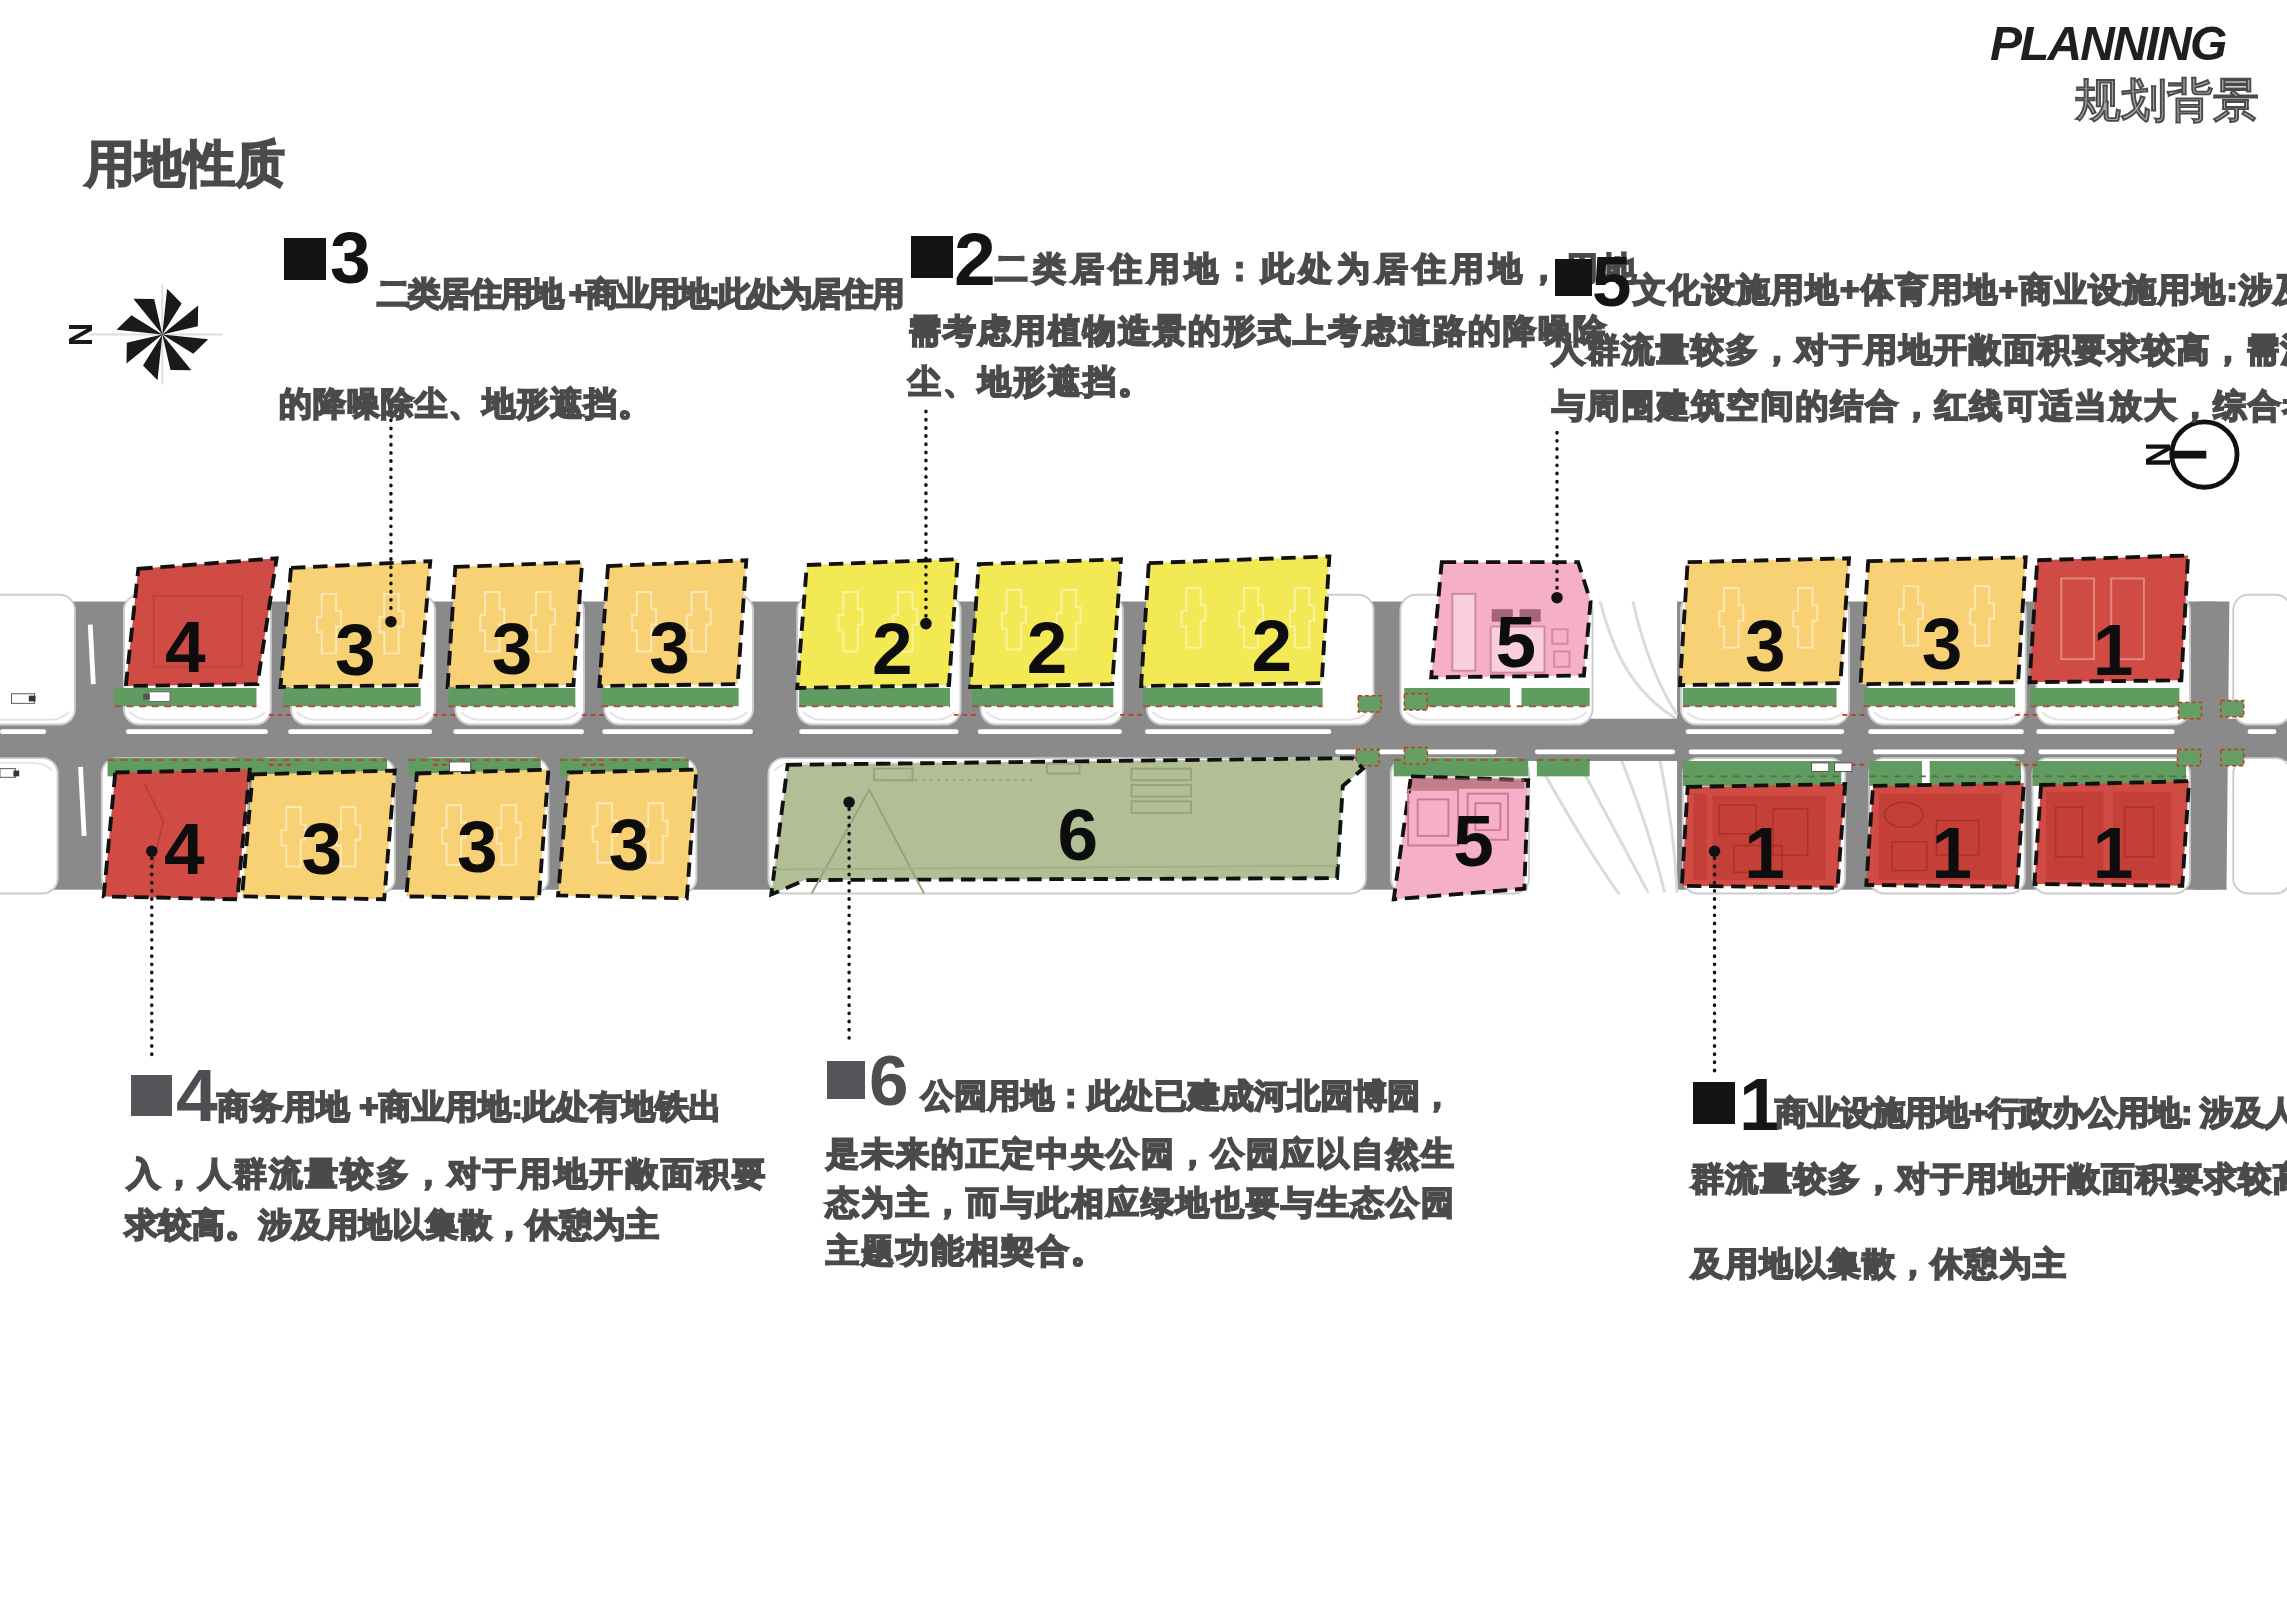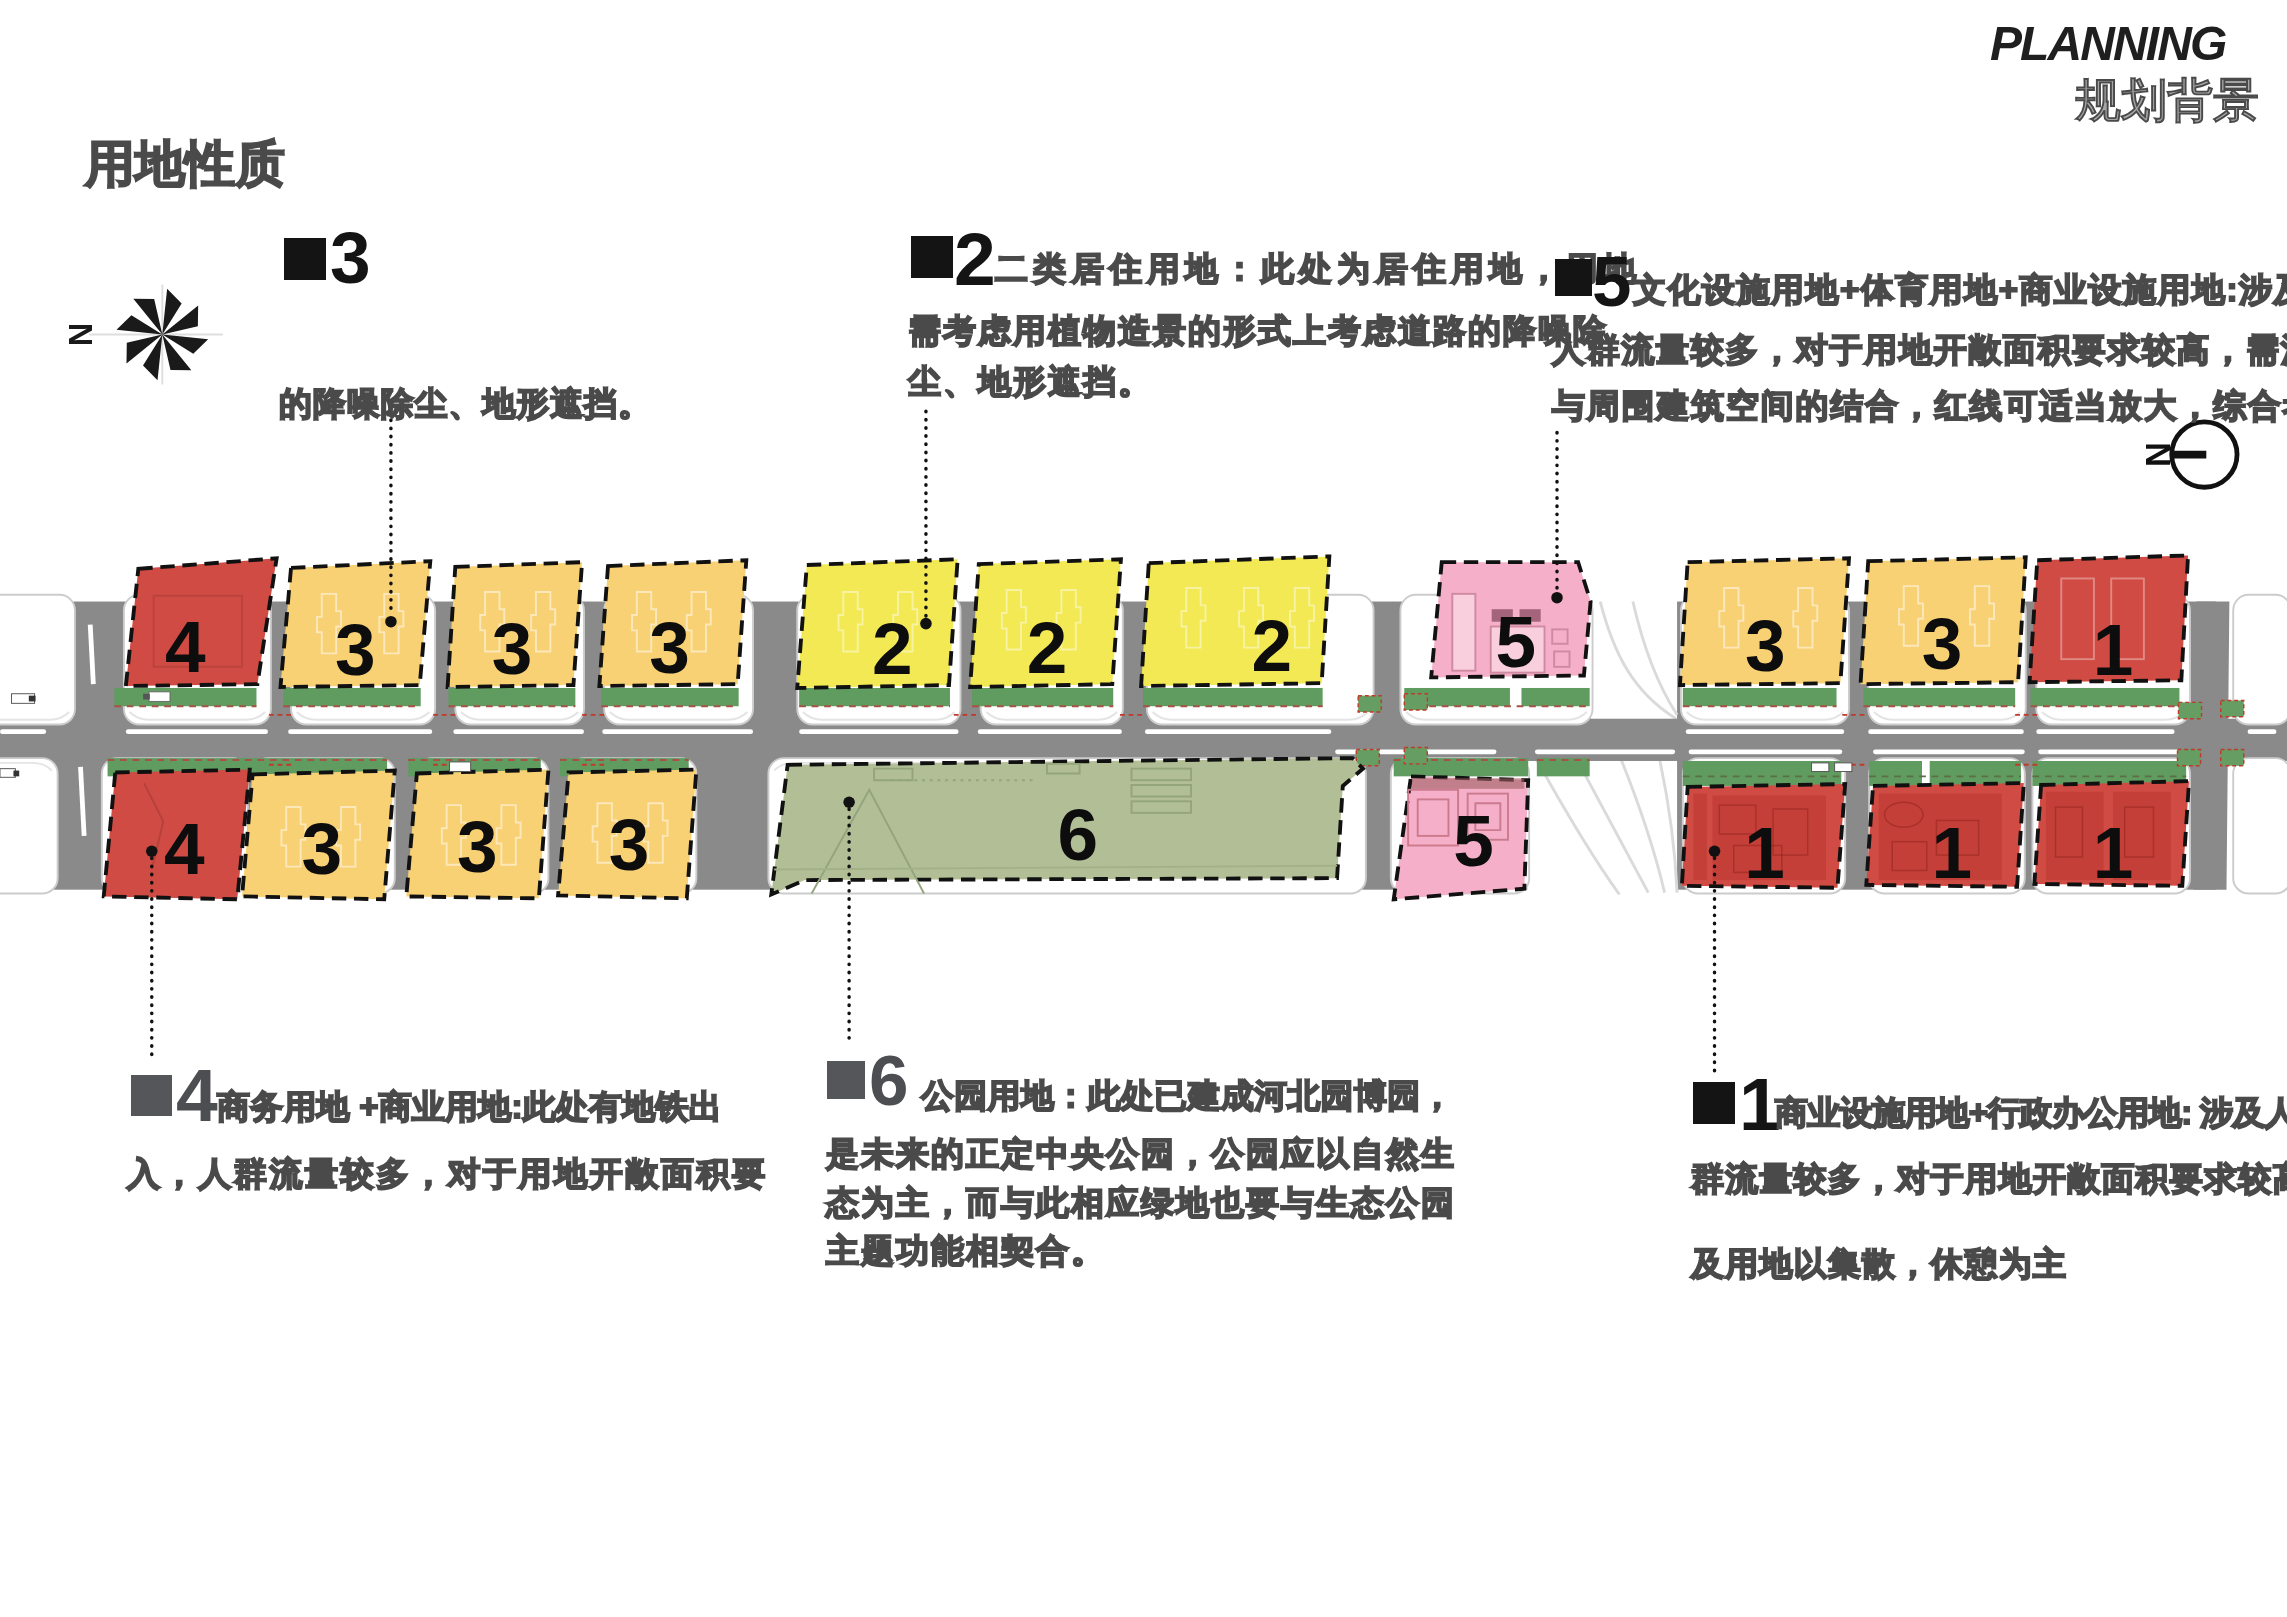--- a/index.html
+++ b/index.html
@@ -365,20 +365,21 @@
 <div class="t cj" style="left:85px;top:139px;font-size:50px;color:#3f3f3f;letter-spacing:0px;">用地性质</div>
 
 <div class="t" style="left:1990px;top:20px;font-size:48px;color:#1f1f1f;font-style:italic;letter-spacing:-1.9px;">PLANNING</div>
 
 <div class="t cj" style="left:2075px;top:77px;font-size:46px;color:#a6a6a6;font-weight:normal;letter-spacing:0px;">规划背景</div>
 
 <div class="t" style="left:284px;top:238px;width:42px;height:42px;background:#141414;"></div>
 
 <div class="t" style="left:330px;top:221px;font-size:73px;color:#141414;">3</div>
 
+<div class="t cj" style="left:377px;top:277px;font-size:33px;letter-spacing:-2.2px;">二类居住用地 +商业用地:此处为居住用</div>
 <div class="t cj" style="left:279px;top:387px;font-size:33px;letter-spacing:0.9px;">的降噪除尘、地形遮挡。</div>
 
 <div class="t" style="left:911px;top:236px;width:42px;height:42px;background:#141414;"></div>
 
 <div class="t" style="left:954px;top:222px;font-size:75px;color:#141414;">2</div>
 
 <div class="t cj" style="left:995px;top:252px;font-size:33px;letter-spacing:5px;">二类居住用地：此处为居住用地，用地</div>
 <div class="t cj" style="left:908px;top:314px;font-size:33px;letter-spacing:2px;">需考虑用植物造景的形式上考虑道路的降噪除</div>
 <div class="t cj" style="left:908px;top:365px;font-size:33px;letter-spacing:2px;">尘、地形遮挡。</div>
 
@@ -389,20 +390,21 @@
 <div class="t cj" style="left:1633px;top:273px;font-size:33px;letter-spacing:1.5px;">文化设施用地+体育用地+商业设施用地:涉及</div>
 <div class="t cj" style="left:1552px;top:333px;font-size:33px;letter-spacing:1.7px;">人群流量较多，对于用地开敞面积要求较高，需注意</div>
 <div class="t cj" style="left:1552px;top:389px;font-size:33px;letter-spacing:1.8px;">与周围建筑空间的结合，红线可适当放大，综合考虑</div>
 
 <div class="t" style="left:131px;top:1075px;width:41px;height:41px;background:#55565a;"></div>
 
 <div class="t" style="left:176px;top:1058px;font-size:75px;color:#4d4e52;">4</div>
 
 <div class="t cj" style="left:217px;top:1090px;font-size:33px;letter-spacing:0.2px;">商务用地 +商业用地:此处有地铁出</div>
 <div class="t cj" style="left:111px;top:1157px;font-size:33px;letter-spacing:2.6px;margin-left:16px;">入，人群流量较多，对于用地开敞面积要</div>
+<div class="t cj" style="left:125px;top:1208px;font-size:33px;letter-spacing:0.4px;">求较高。涉及用地以集散，休憩为主</div>
 
 <div class="t" style="left:827px;top:1061px;width:38px;height:38px;background:#55565a;"></div>
 
 <div class="t" style="left:869px;top:1045px;font-size:71px;color:#4d4e52;">6</div>
 
 <div class="t cj" style="left:913px;top:1079px;font-size:33px;letter-spacing:0.3px;margin-left:8px;">公园用地：此处已建成河北园博园，</div>
 <div class="t cj" style="left:826px;top:1137px;font-size:33px;letter-spacing:2px;">是未来的正定中央公园，公园应以自然生</div>
 <div class="t cj" style="left:826px;top:1186px;font-size:33px;letter-spacing:2px;">态为主，而与此相应绿地也要与生态公园</div>
 <div class="t cj" style="left:826px;top:1234px;font-size:33px;letter-spacing:2px;">主题功能相契合。</div>
 

